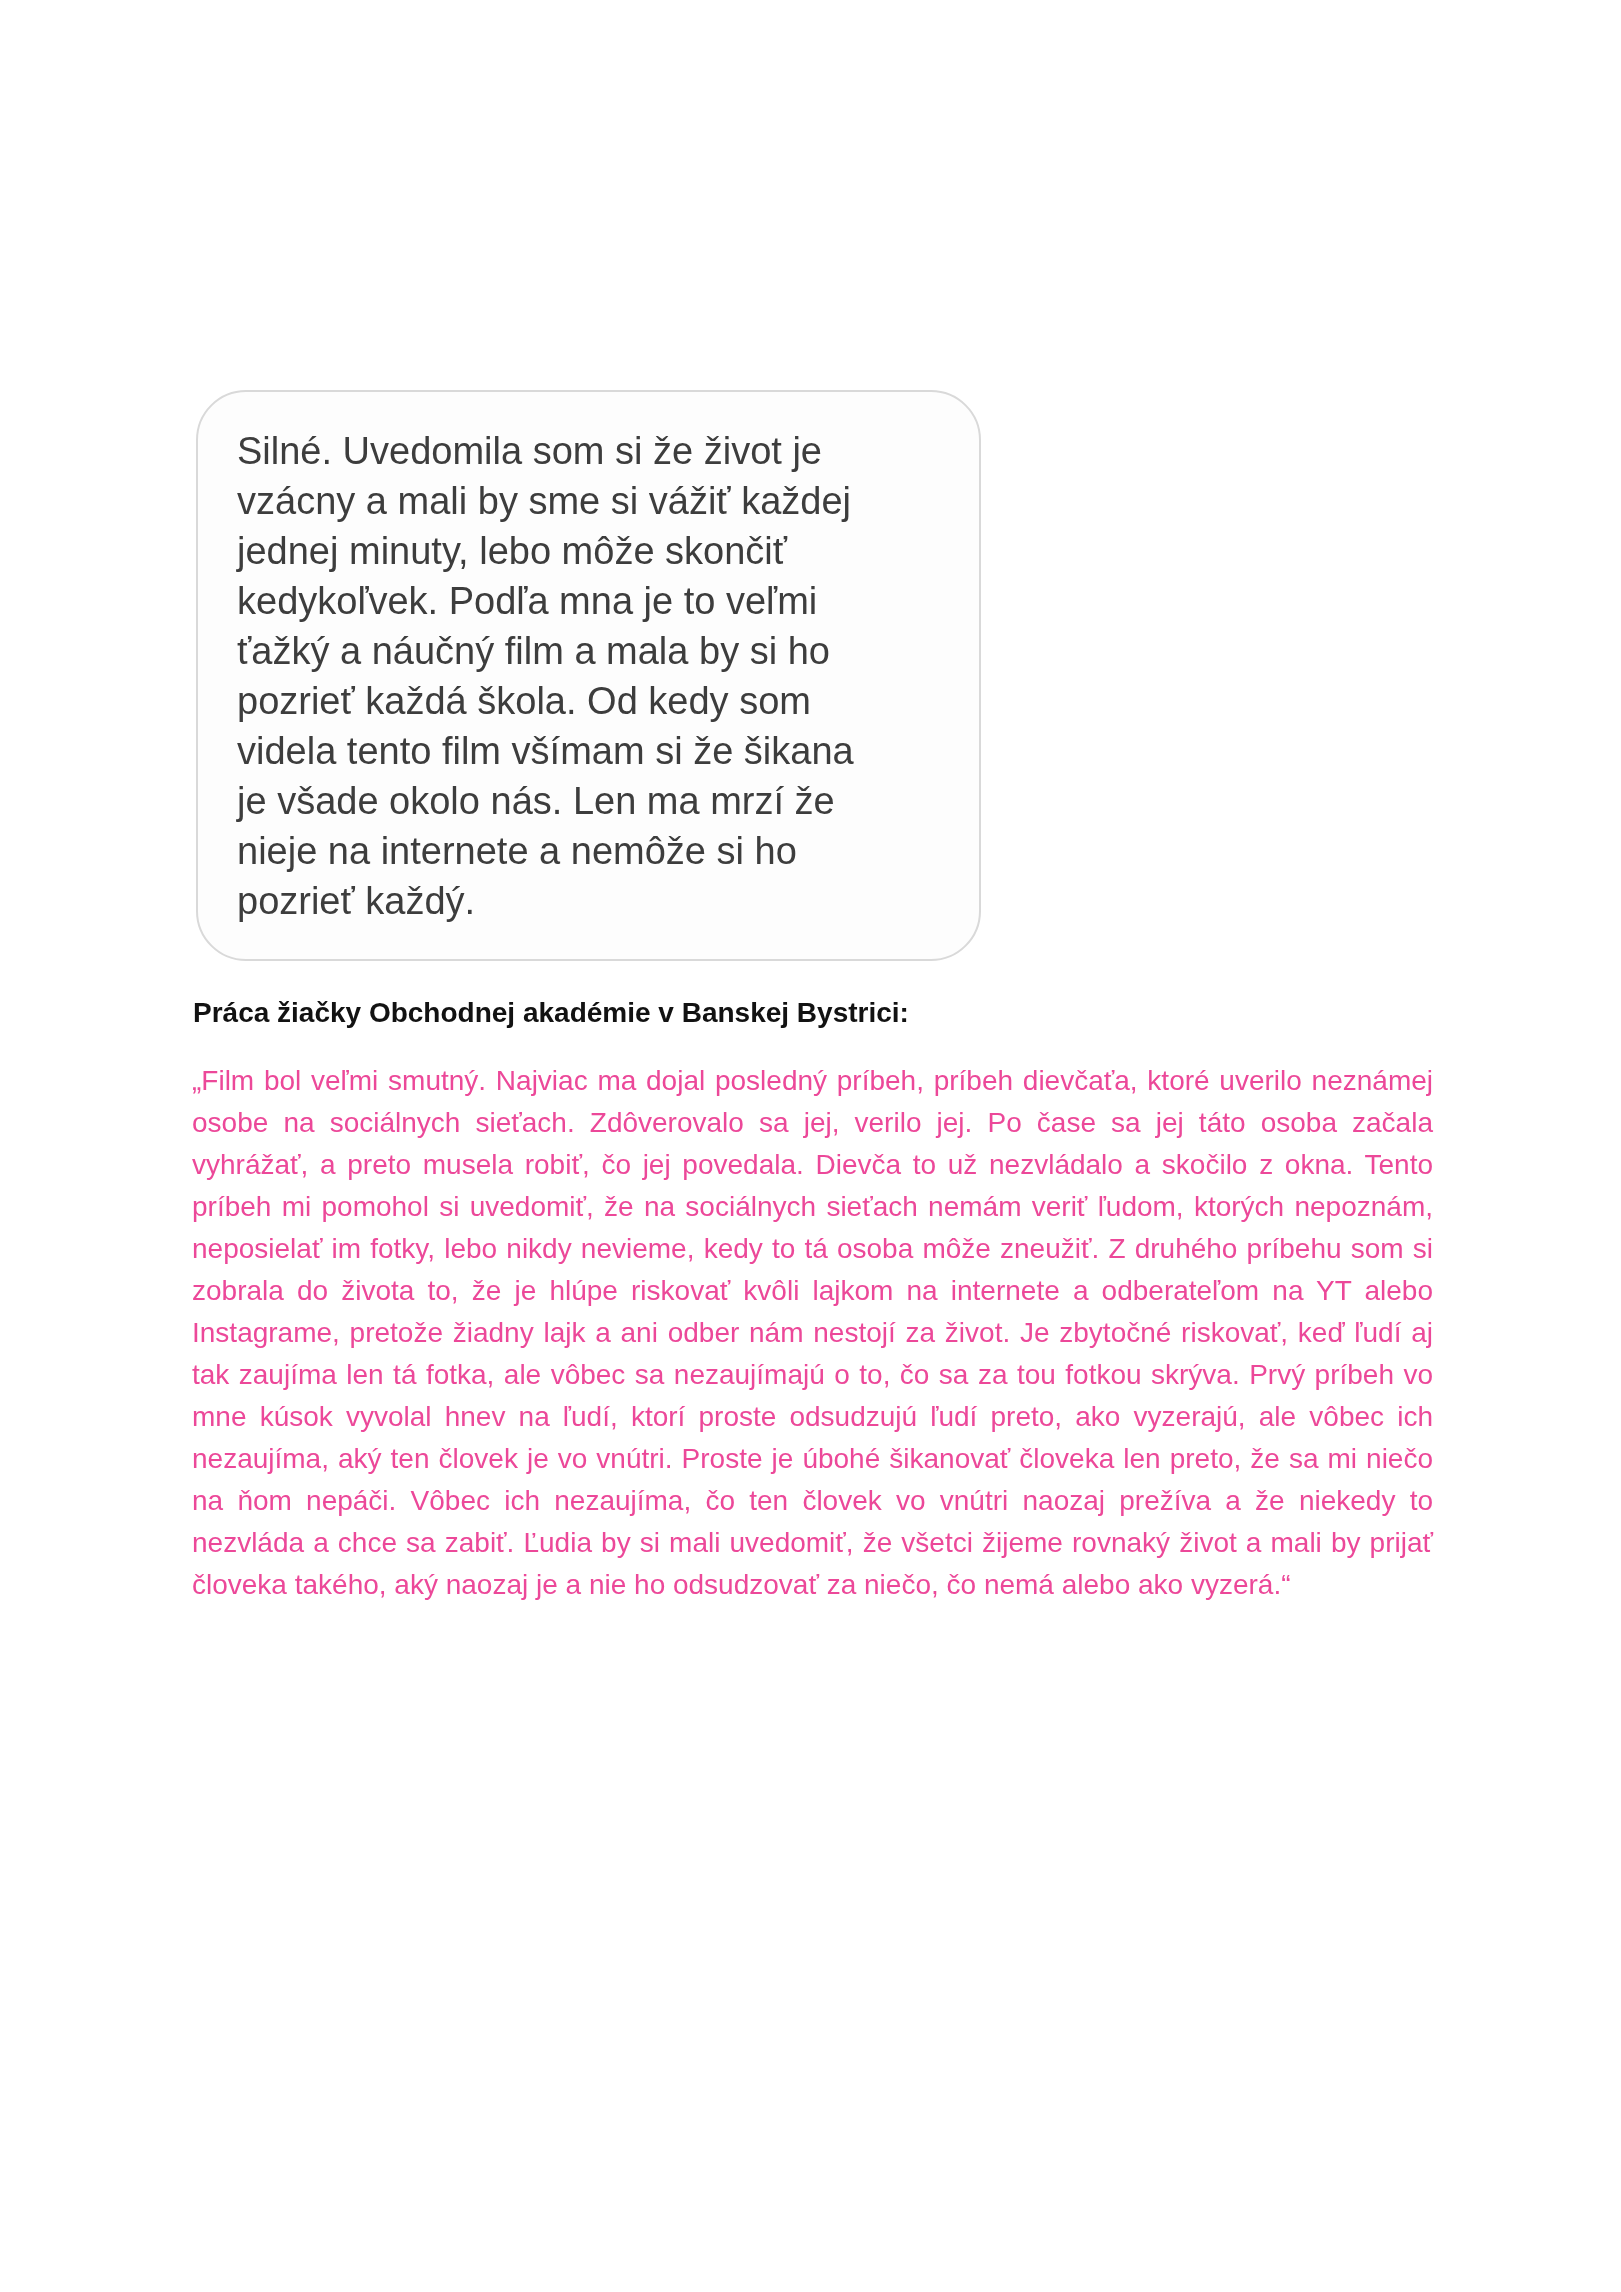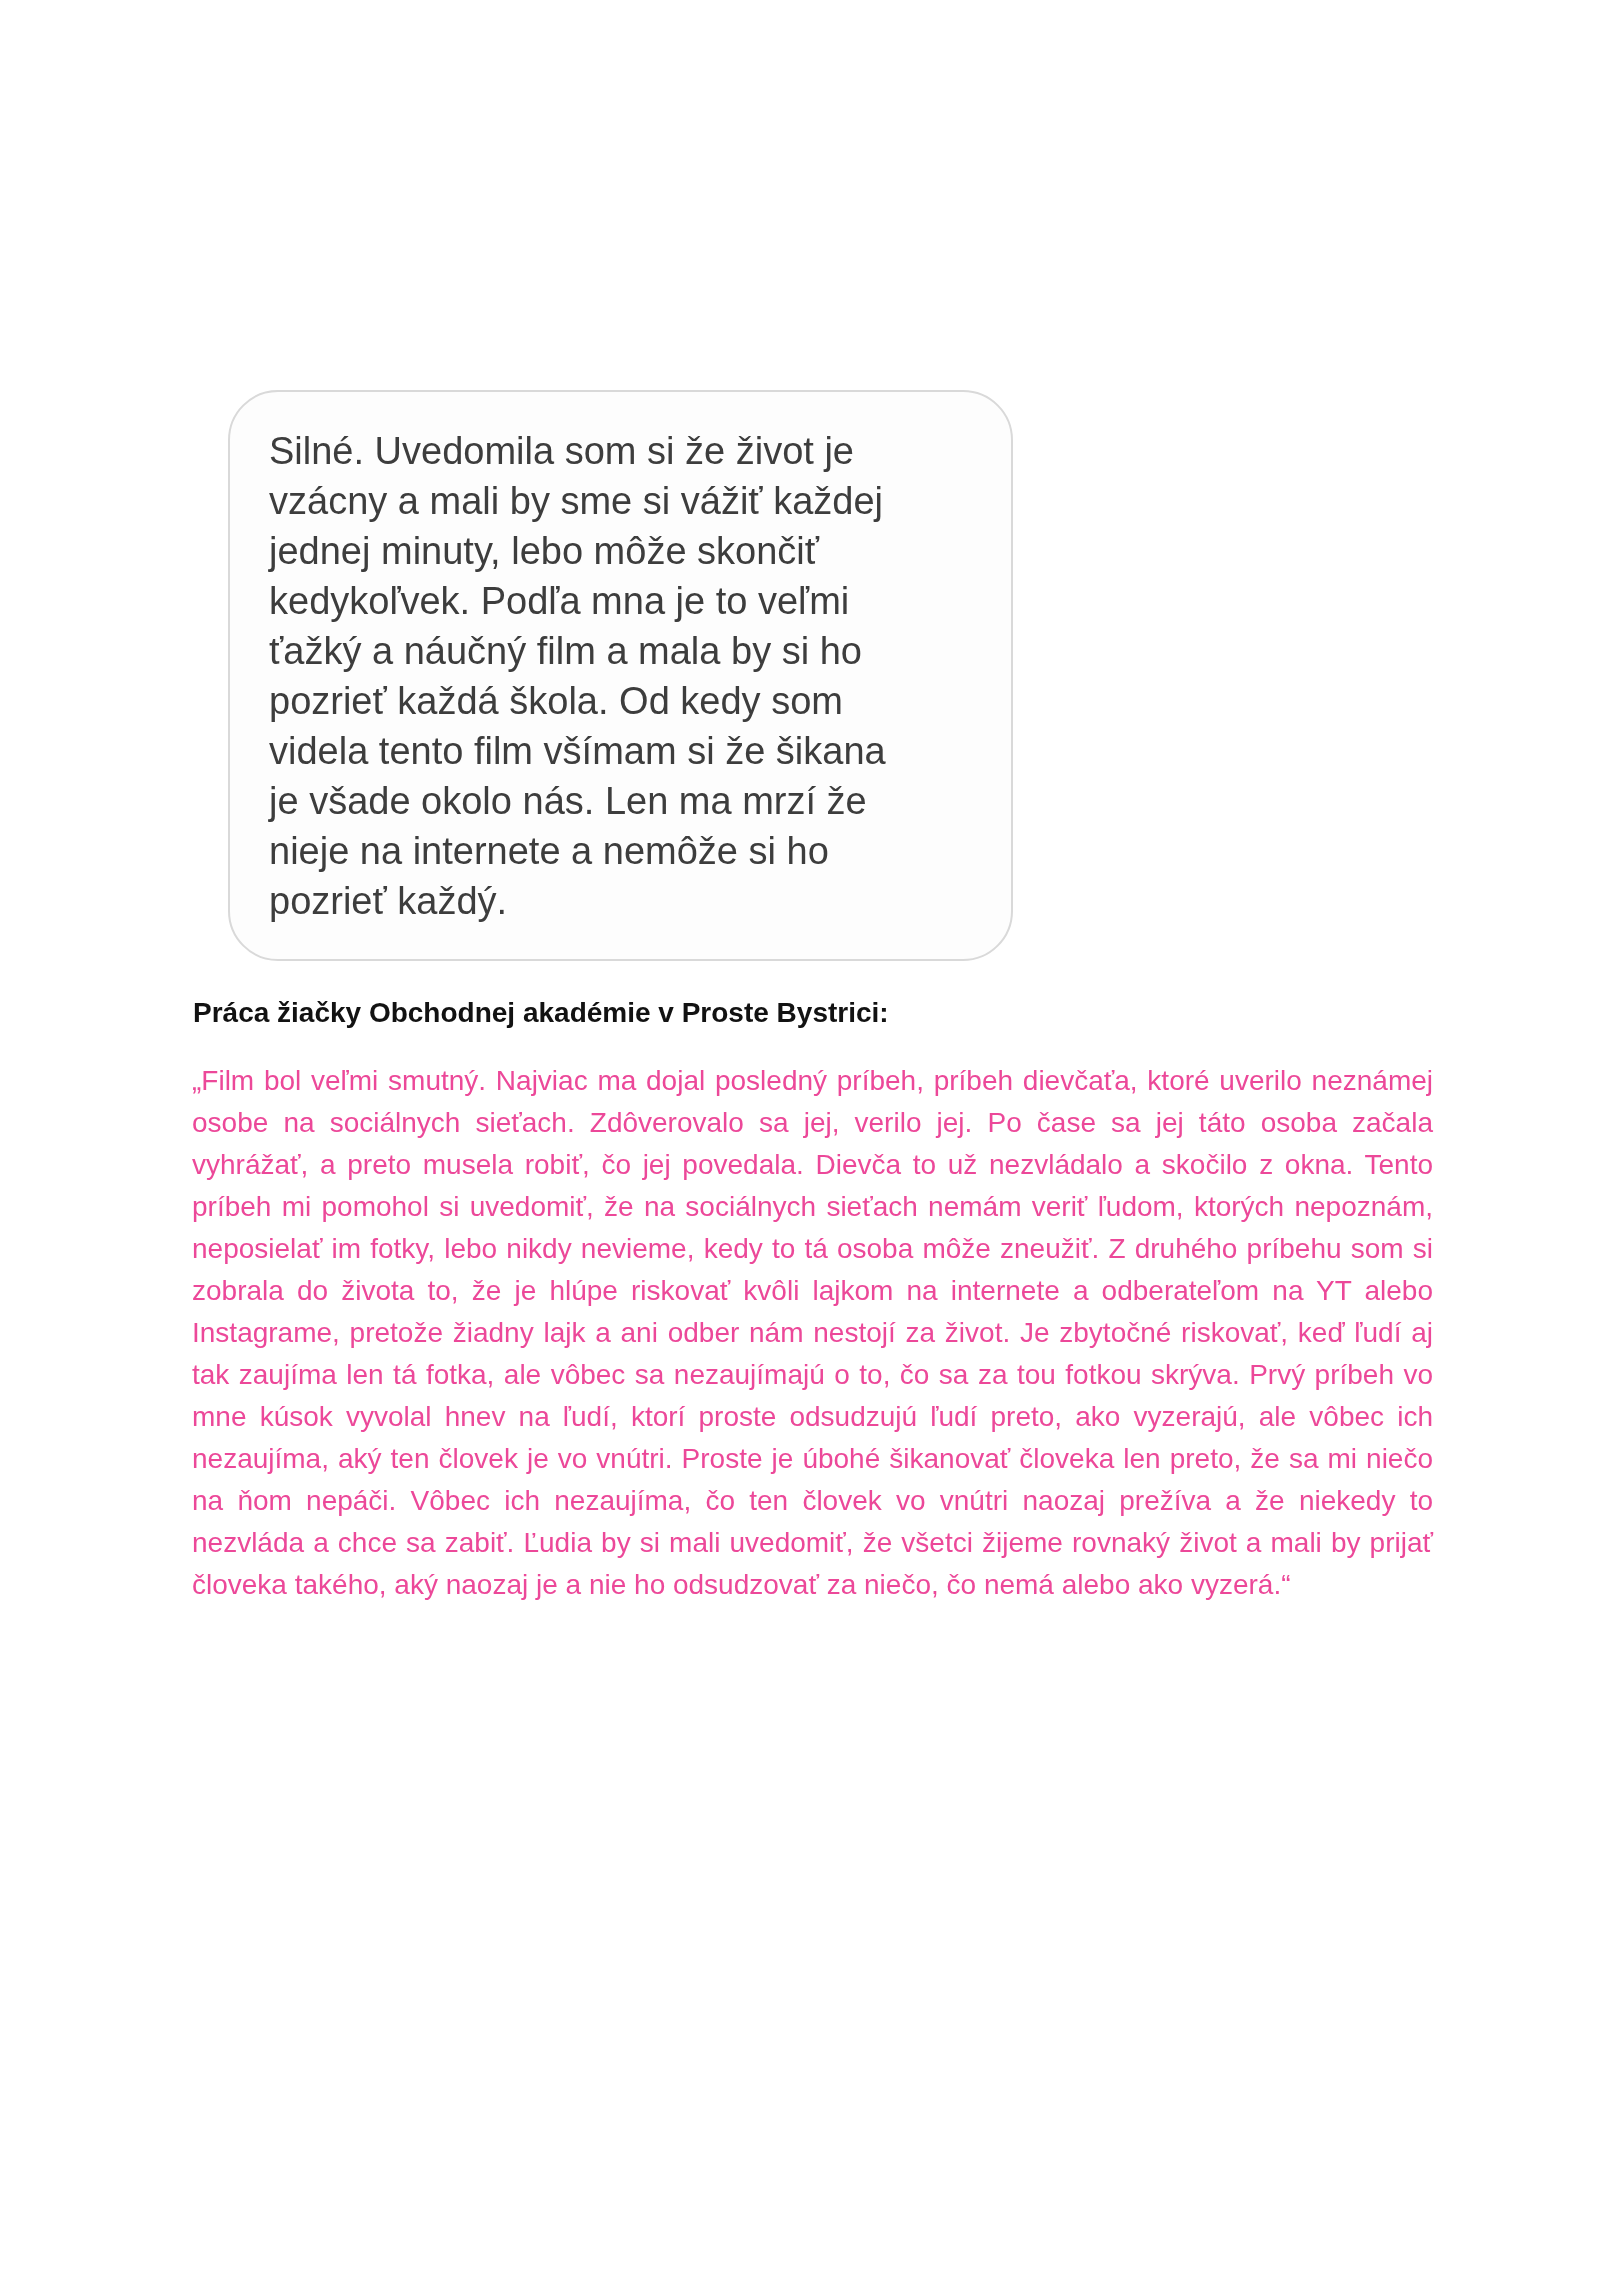--- a/index.html
+++ b/index.html
@@ -11,21 +11,21 @@
     position: relative;
     width: 1622px;
     height: 2293px;
     background: #ffffff;
     overflow: hidden;
     font-family: "Liberation Sans", sans-serif;
   }
   
   .chat-bubble {
     position: absolute;
-    left: 228px;
+    left: 196px;
     top: 390px;
     width: 785px;
     height: 571px;
     box-sizing: border-box;
     background: #fdfdfd;
     border: 2.7px solid #d9d9d9;
     border-radius: 50px;
   }
   .chat-bubble-text {
     position: absolute;
@@ -75,18 +75,18 @@
 jednej minuty, lebo môže skončiť
 kedykoľvek. Podľa mna je to veľmi
 ťažký a náučný film a mala by si ho
 pozrieť každá škola. Od kedy som
 videla tento film všímam si že šikana
 je všade okolo nás. Len ma mrzí že
 nieje na internete a nemôže si ho
 pozrieť každý.</div>
   </div>
 
-  <div class="doc-heading">Práca žiačky Obchodnej akadémie v Proste Bystrici:</div>
+  <div class="doc-heading">Práca žiačky Obchodnej akadémie v Banskej Bystrici:</div>
 
   <div class="doc-paragraph">„Film bol veľmi smutný. Najviac ma dojal posledný príbeh, príbeh dievčaťa, ktoré uverilo neznámej osobe na sociálnych sieťach. Zdôverovalo sa jej, verilo jej. Po čase sa jej táto osoba začala vyhrážať, a preto musela robiť, čo jej povedala. Dievča to už nezvládalo a skočilo z okna. Tento príbeh mi pomohol si uvedomiť, že na sociálnych sieťach nemám veriť ľudom, ktorých nepoznám, neposielať im fotky, lebo nikdy nevieme, kedy to tá osoba môže zneužiť. Z druhého príbehu som si zobrala do života to, že je hlúpe riskovať kvôli lajkom na internete a odberateľom na YT alebo Instagrame, pretože žiadny lajk a ani odber nám nestojí za život. Je zbytočné riskovať, keď ľudí aj tak zaujíma len tá fotka, ale vôbec sa nezaujímajú o to, čo sa za tou fotkou skrýva. Prvý príbeh vo mne kúsok vyvolal hnev na ľudí, ktorí proste odsudzujú ľudí preto, ako vyzerajú, ale vôbec ich nezaujíma, aký ten človek je vo vnútri. Proste je úbohé šikanovať človeka len preto, že sa mi niečo na ňom nepáči. Vôbec ich nezaujíma, čo ten človek vo vnútri naozaj prežíva a že niekedy to nezvláda a chce sa zabiť. Ľudia by si mali uvedomiť, že všetci žijeme rovnaký život a mali by prijať človeka takého, aký naozaj je a nie ho odsudzovať za niečo, čo nemá alebo ako vyzerá.“</div>
 
 </div>
 
 
 </body></html>

